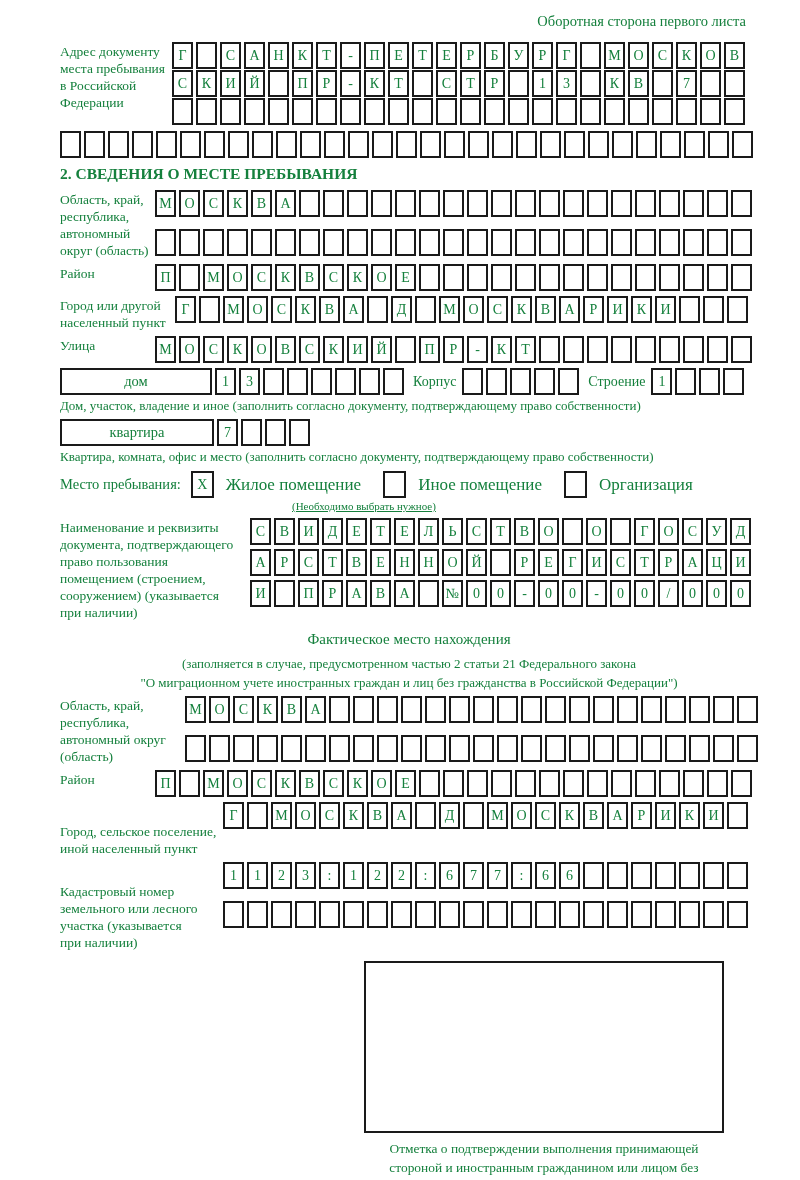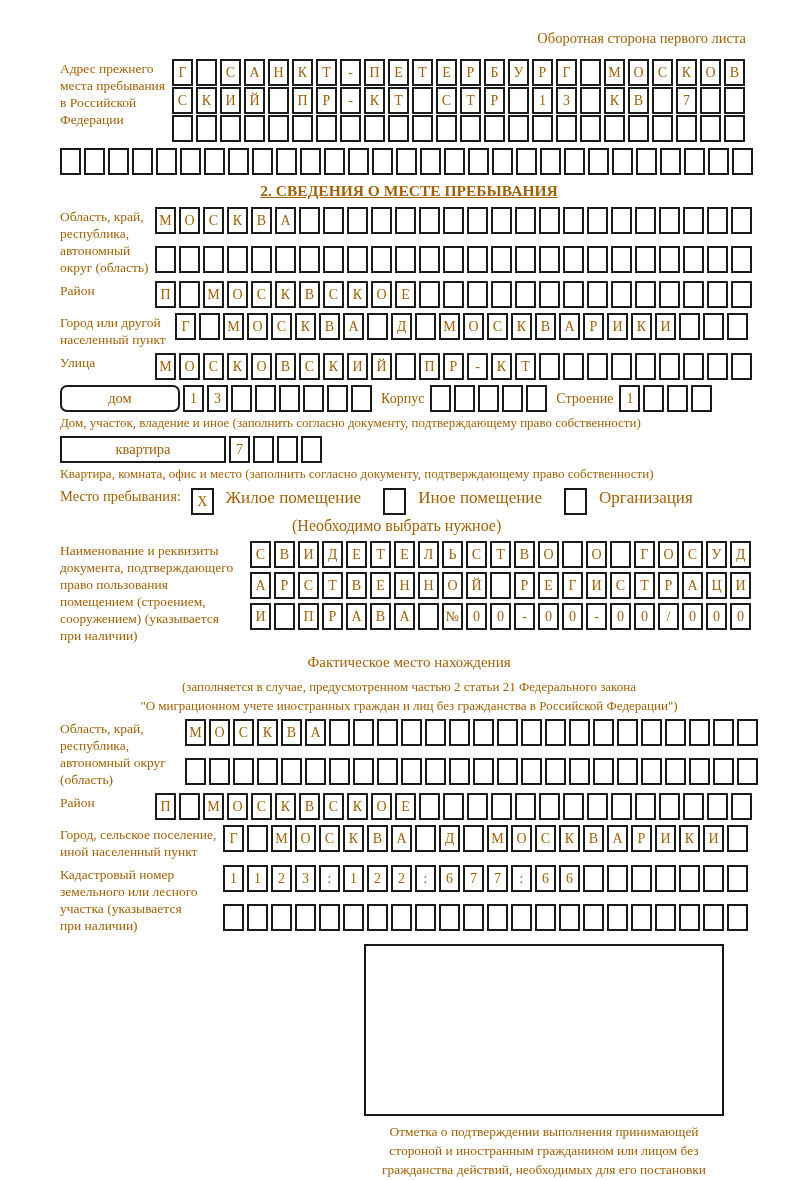--- a/index.html
+++ b/index.html
@@ -1,78 +1,78 @@
 <!DOCTYPE html>
 <html><head>
 <meta charset="utf-8">
 <style>
   html,body{margin:0;padding:0;background:#fff;}
   .page{
     position:relative;
     width:800px;height:1180px;
     box-sizing:border-box;
-    padding:30px 42px 0 60px;
+    padding:13px 42px 0 60px;
     background:#ffffff;
-    color:#a16207;
+    color:#15803d;
     font-family:"Liberation Serif", serif;
     overflow:hidden;
   }
   .corner{ text-align:right; font-size:14.5px; padding-right:12px; }
-  .h2{ text-align:center; font-weight:bold; font-size:15.5px; margin:7px 0 7px;text-decoration:underline; }
+  .h2{ font-weight:bold; font-size:15.5px; margin:7px 0 7px; }
   .h3{ text-align:center; font-weight:normal; font-size:15px; margin:10px 0 6px; }
   .centernote{ text-align:center; font-size:13px; white-space:pre-line; line-height:19px; margin-bottom:4px; }
   .caption{ font-size:13px; margin:3px 0 5px; }
   .caption.center{ text-align:center; }
   .field{ display:flex; align-items:flex-start; margin-bottom:5px; }
   .label{ flex:none; font-size:13.5px; line-height:17px; white-space:pre-line; padding-top:1px; }
-  .w95{width:95px;} .w112{width:112px;} .w115{width:115px;} .w125{width:125px;} .w163{width:163px;} .w190{width:190px;}
+  .w95{width:95px;} .w112{width:112px;} .w115{width:115px;} .w125{width:125px;} .w163{width:163px;margin-top:20px;} .w190{width:190px;}
   .cellcol{ display:flex; flex-direction:column; }
   .gap12 > .cellrow{ margin-bottom:12px; }
   .gap12 > .cellrow:last-child{ margin-bottom:0; }
   .gap4 > .cellrow{ margin-bottom:4px; }
   .gap4 > .cellrow:last-child{ margin-bottom:0; }
   .cellrow{ display:flex; flex:none; }
   .cellrow .cell{
     flex:none; box-sizing:border-box;
     width:21px; height:27px; margin-right:3px;
     border:2px solid #1a1a1a; background:#fff;
     font-size:14px; line-height:23px; text-align:center;
   }
   .tightrows > .cellrow{ margin-bottom:1px; }
   .fullrow{ margin-bottom:1px; }
   .houserow{ display:flex; align-items:flex-start; margin-top:4px; }
   .bigbox{
     flex:none; box-sizing:border-box; height:27px;
     border:2px solid #1a1a1a; text-align:center;
     font-size:14.5px; line-height:23px; margin-right:3px;
   }
-  .bw136{width:120px;border-radius:7px;} .bw166{width:166px;}
+  .bw136{width:152px;} .bw166{width:154px;}
   .inline-label{ flex:none; font-size:14px; line-height:27px; padding:0 6px; }
-  .stayrow{ display:flex; align-items:flex-start; margin:6px 0 2px; }
+  .stayrow{ display:flex; align-items:center; margin:6px 0 2px; }
   .stay-label{ font-size:14.5px; margin-right:10px; }
   .checkbox{
     flex:none; box-sizing:border-box; width:23px; height:27px;
     border:2px solid #1a1a1a; text-align:center;
     font-size:14px; line-height:23px; margin-right:12px;
   }
   .opt-label{ font-size:17px; margin-right:22px; }
-  .choose-note{ margin-left:232px; font-size:16px; margin-top:2px; margin-bottom:6px; }
+  .choose-note{ margin-left:232px; font-size:11px; margin-top:2px; margin-bottom:6px;text-decoration:underline; }
   .stamp-wrap{ width:440px; margin-left:auto; margin-right:-6px; margin-top:10px; }
   .stamp-box{ width:360px; height:172px; border:2px solid #1a1a1a; margin:0 auto 6px; box-sizing:border-box; background:#fff; }
   .stamp-note{ text-align:center; font-size:13.4px; line-height:19px; white-space:pre-line; }
 </style>
 </head>
 <body>
 
 <div class="page">
 
   <div class="corner">Оборотная сторона первого листа</div>
 
   <div class="field" style="margin-top:12px;">
-    <div class="label w112">Адрес прежнего
+    <div class="label w112">Адрес документу
 места пребывания
 в Российской
 Федерации</div>
     <div class="cellcol tightrows">
       <div class="cellrow">
           <span class="cell">Г</span>
           <span class="cell"></span>
           <span class="cell">С</span>
           <span class="cell">А</span>
           <span class="cell">Н</span>

